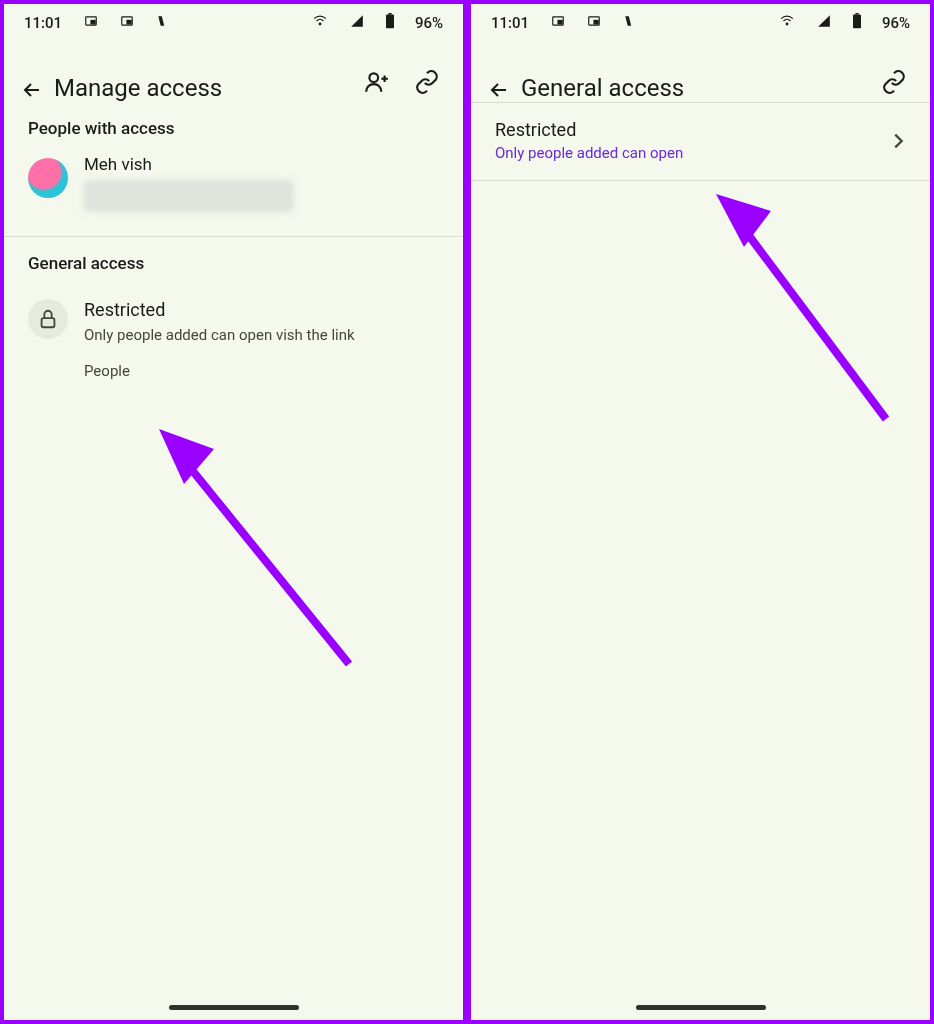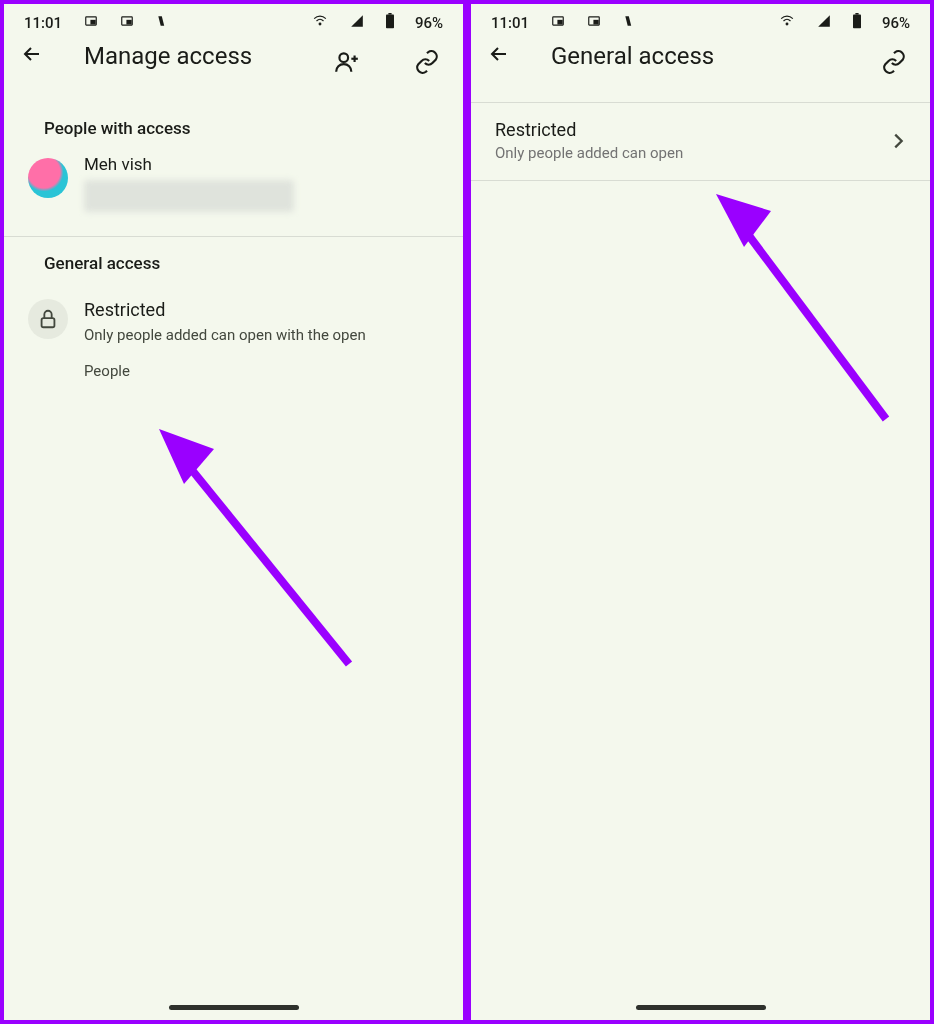--- a/index.html
+++ b/index.html
@@ -28,29 +28,29 @@
     align-items: center;
     padding: 0 20px;
     font-size: 15px;
     font-weight: 500;
   }
   .status-left { display: flex; align-items: center; gap: 22px; }
   .status-right { display: flex; align-items: center; gap: 20px; }
   .app-bar {
     height: 60px;
     display: flex;
-    align-items: flex-start;
+    align-items: flex-end;
     padding: 0 16px;
-    gap: 40px;
+    gap: 10px;
   }
   .back-btn { width: 24px; height: 24px; display:flex; align-items:center; justify-content:center; cursor:pointer; }
   .app-title { font-size: 24px; font-weight: 400; color: #1a1c18; flex: 1; }
   .action-btn { width: 40px; height: 40px; display:flex; align-items:center; justify-content:center; cursor:pointer; }
   .section-header {
-    padding: 16px 24px 8px 40px;
+    padding: 16px 24px 8px 24px;
     font-size: 17px;
     font-weight: 500;
     color: #1a1c18;
   }
   .person-row {
     display: flex;
     align-items: flex-start;
     padding: 8px 24px 16px 24px;
     gap: 16px;
   }
@@ -96,21 +96,21 @@
   .list-row {
     display: flex;
     align-items: center;
     padding: 16px 20px 18px 24px;
     border-top: 1px solid #d8dcd3;
     border-bottom: 1px solid #d8dcd3;
     cursor: pointer;
   }
   .list-row .texts { flex: 1; }
   .list-row .title { font-size: 18px; color: #1a1c18; margin-bottom: 4px; }
-  .list-row .sub { font-size: 15px; color: #737373; }
+  .list-row .sub { font-size: 15px; color: #6d28d9; }
   .chevron { width:24px; display:flex; align-items:center; justify-content:center; }
 
   .nav-pill {
     position: absolute;
     bottom: 10px;
     left: 50%;
     transform: translateX(-50%);
     width: 130px; height: 5px;
     background: #2e312c;
     border-radius: 3px;
@@ -204,21 +204,21 @@
 
   <div class="ga-row">
     <div class="lock-circle">
       <svg width="22" height="22" viewBox="0 0 24 24" fill="none" stroke="#43483e" stroke-width="2">
           <rect x="5" y="11" width="14" height="10" rx="2"></rect>
           <path d="M8 11V7a4 4 0 1 1 8 0v4"></path>
         </svg>
     </div>
     <div class="ga-text">
       <div class="title">Restricted</div>
-      <div class="sub">Only people added can open with the open</div>
+      <div class="sub">Only people added can open vish the link</div>
       <div class="change">People</div>
     </div>
   </div>
 
   <div class="arrow" style="left:145px; top:410px;">
     <svg width="210" height="260" viewBox="0 0 210 260">
       <defs></defs>
       <line x1="200" y1="250" x2="30" y2="40" stroke="#9a00ff" stroke-width="8"></line>
       <polygon points="10,15 65,35 35,70" fill="#9a00ff"></polygon>
     </svg>

